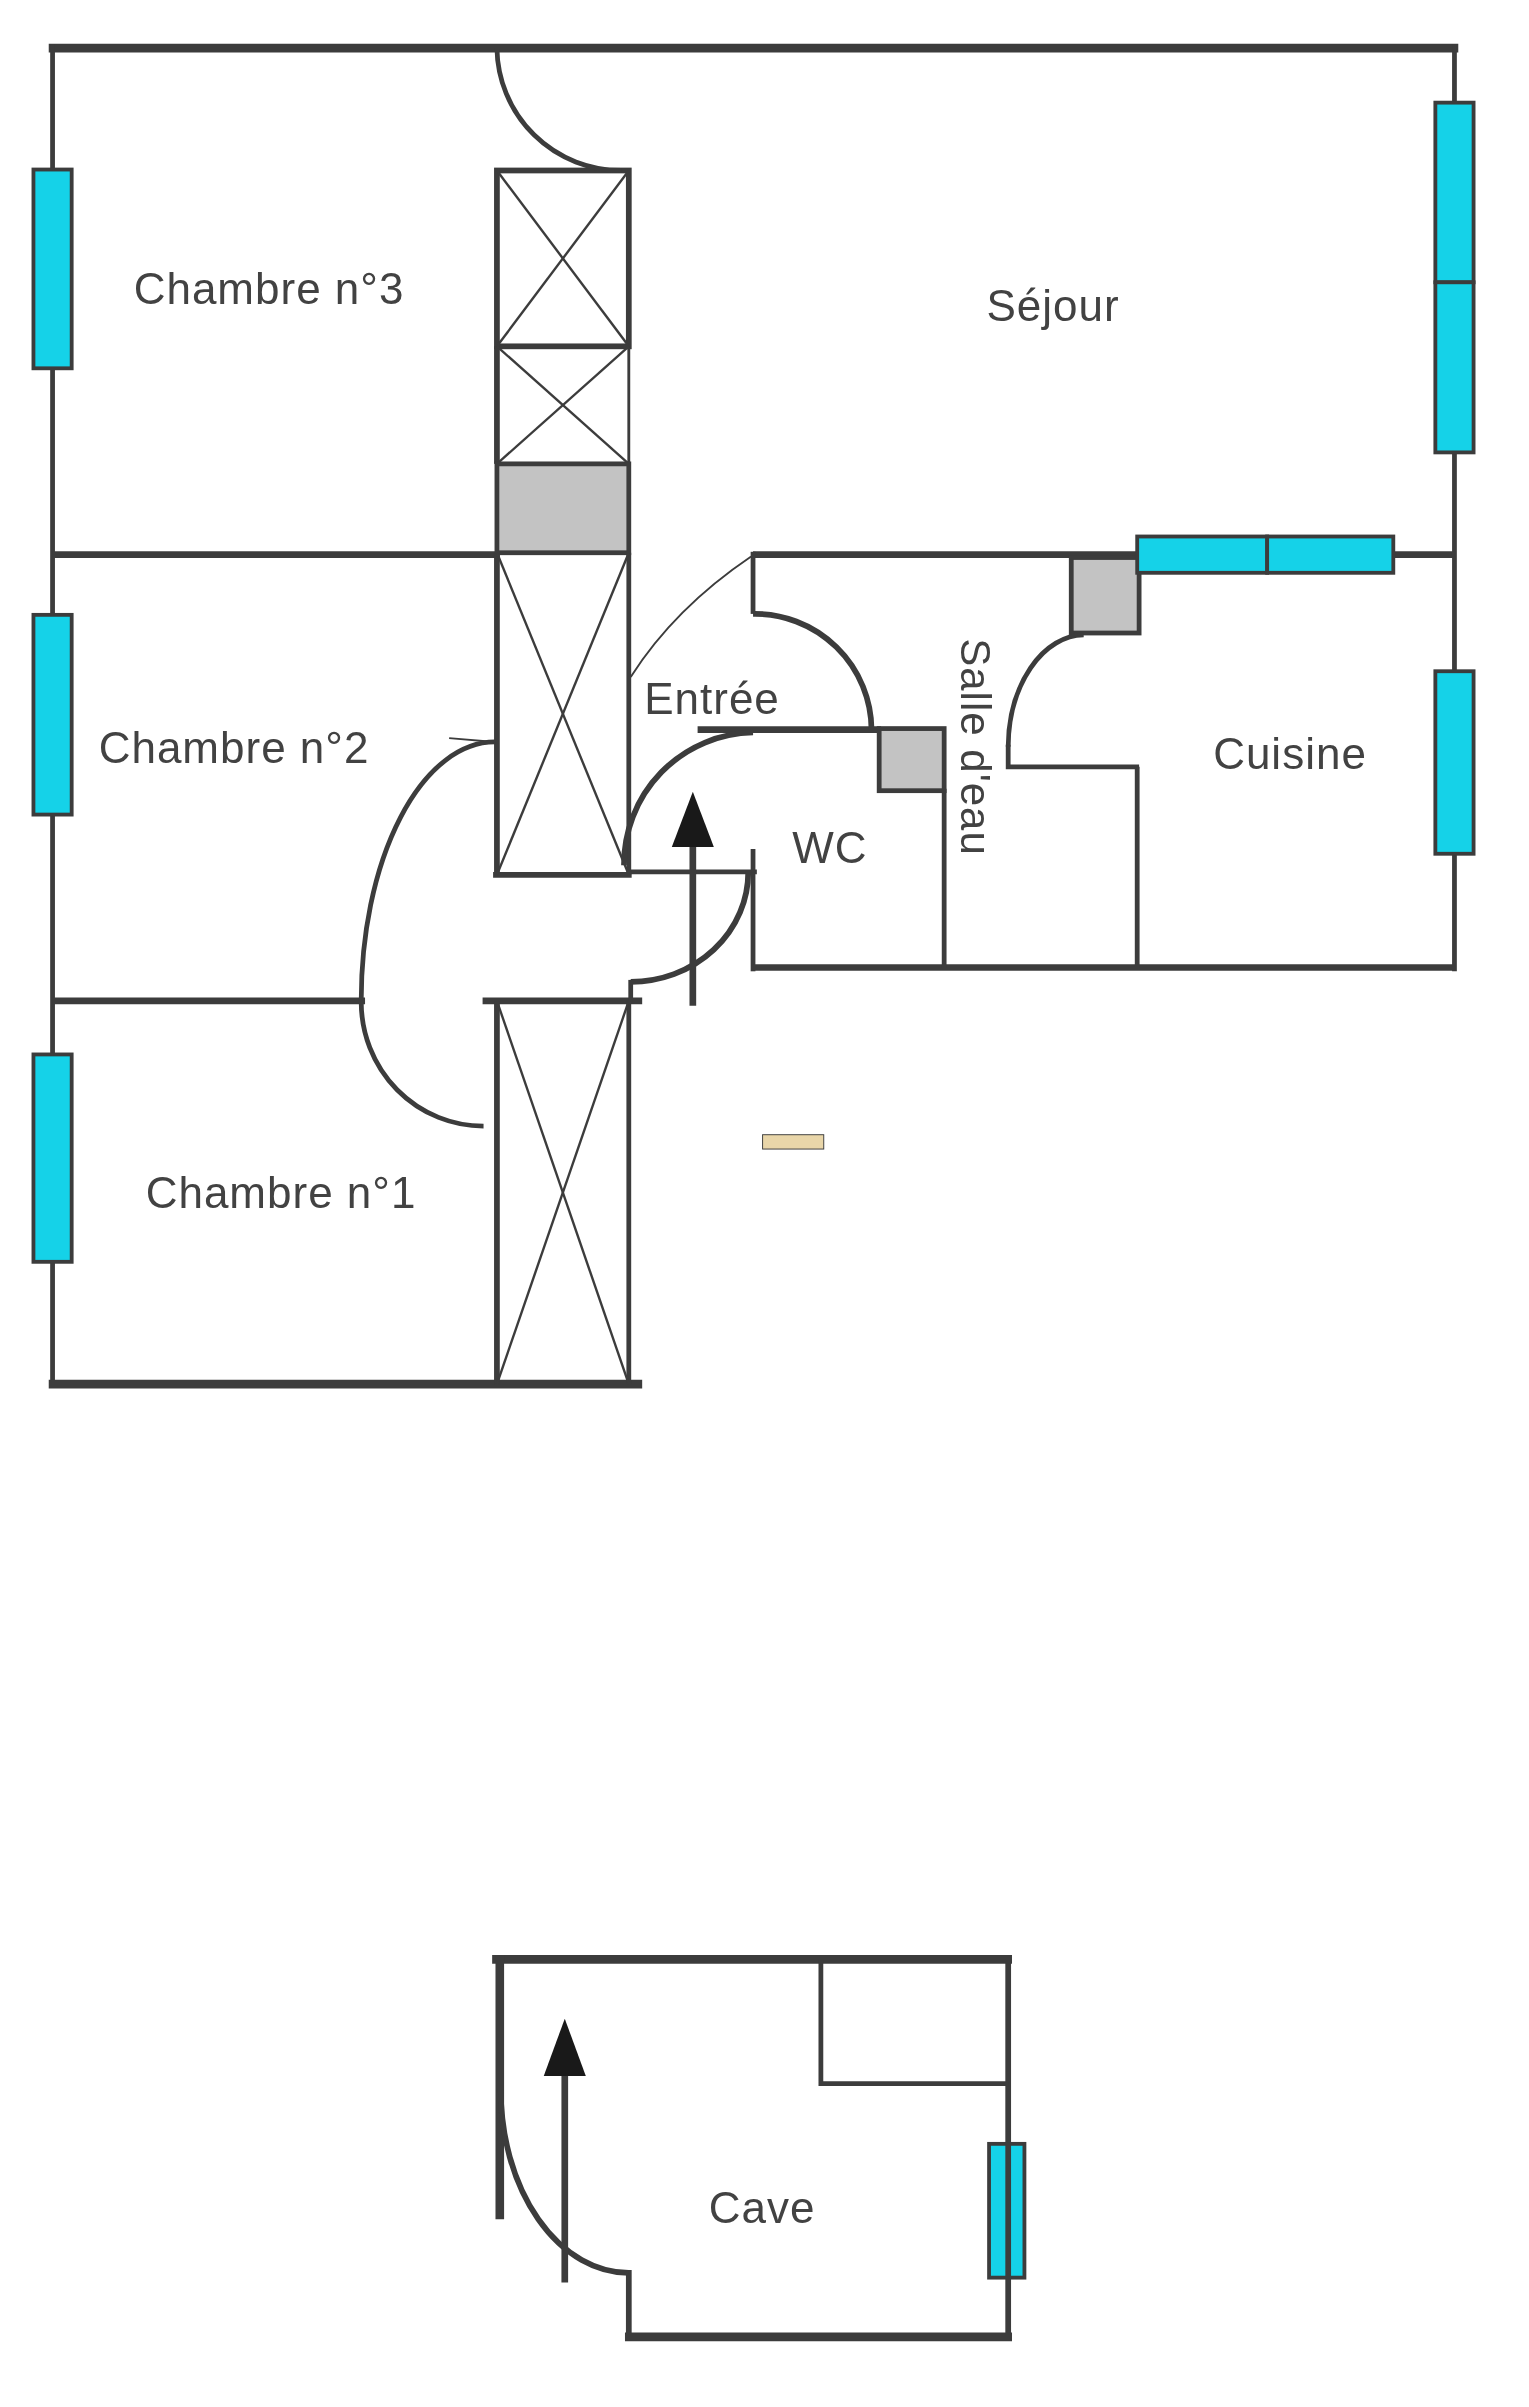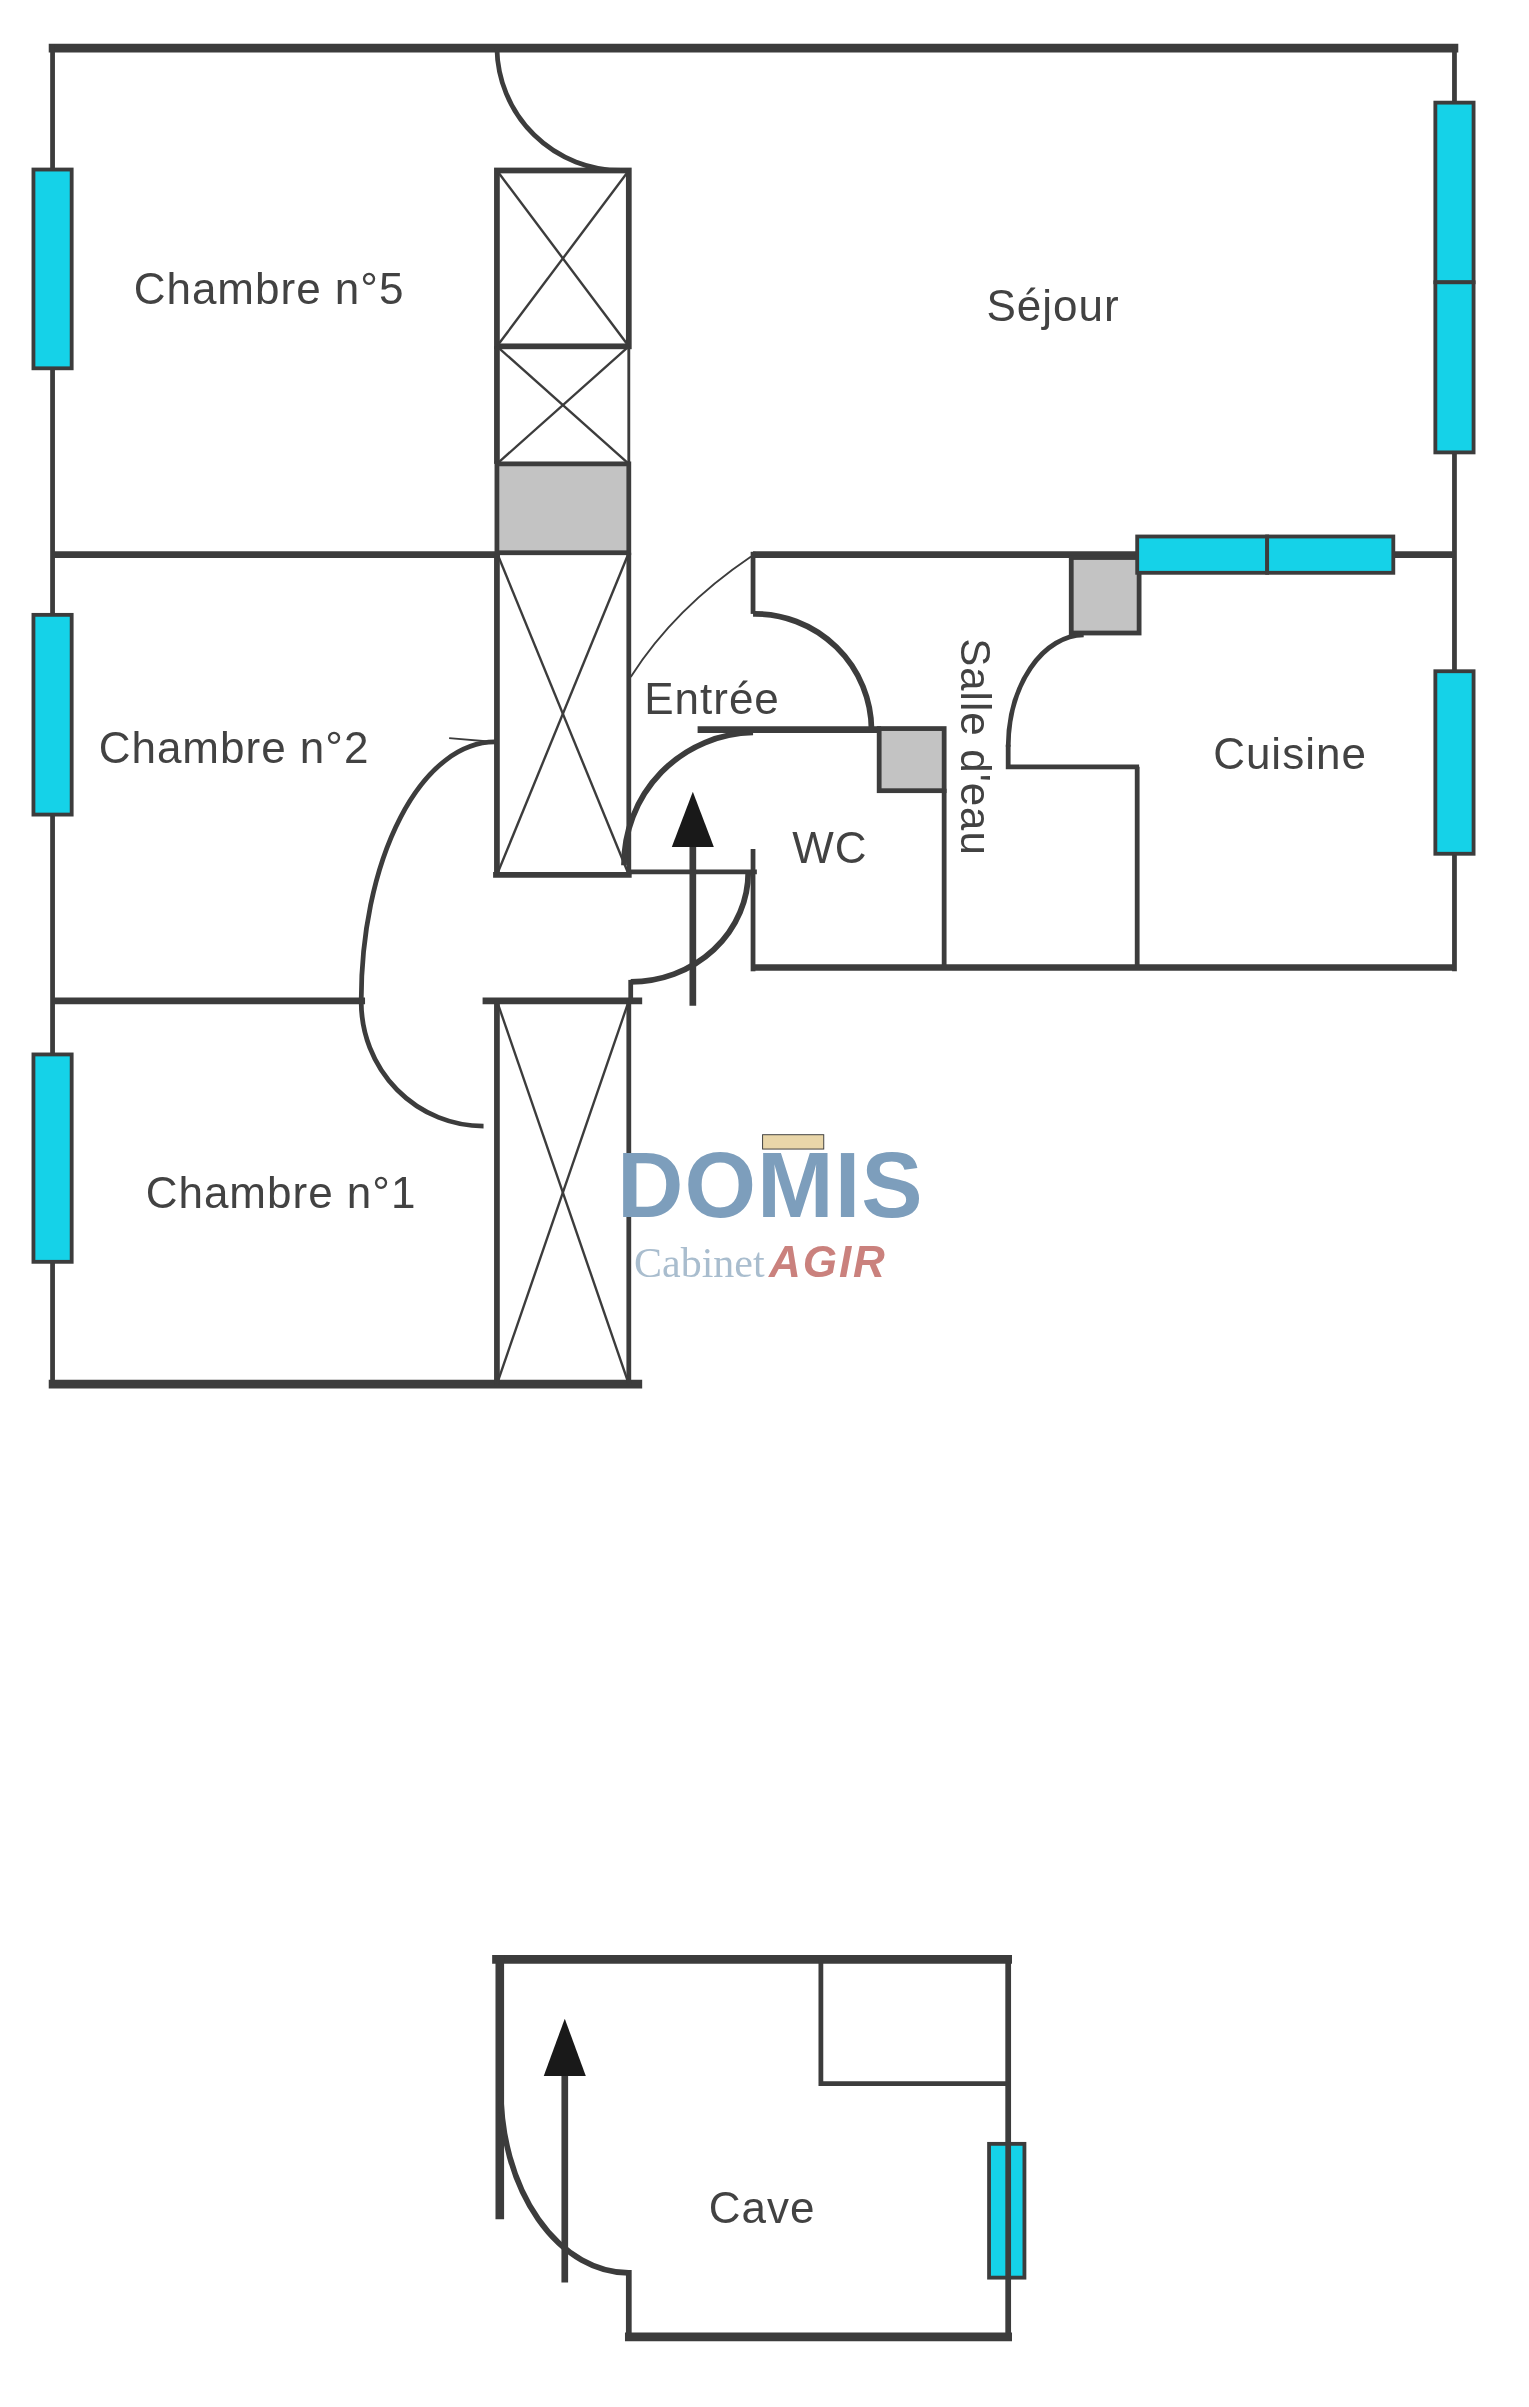--- a/index.html
+++ b/index.html
@@ -152,32 +152,25 @@
       <path d="M 859 2050 L 859 2180 L 1055 2180" stroke-width="5"></path>
       <line x1="658" y1="2375" x2="658" y2="2449" stroke-width="6"></line>
       <path class="arc arc-thick" d="M 524 2186 A 134 192 0 0 0 658 2378"></path>
     </g>
     <g>
       <line class="arrow-shaft" x1="591" y1="2388" x2="591" y2="2165"></line>
       <polygon class="arrow-head" points="591,2112 569,2172 613,2172"></polygon>
     </g>
   </svg>
 
-  <div class="rlabel" style="left:269px;top:289px;">Chambre n°5</div>
+  <div class="rlabel" style="left:269px;top:289px;">Chambre n°3</div>
   <div class="rlabel" style="left:1053px;top:306px;text-align:center;">Séjour</div>
   <div class="rlabel" style="left:234px;top:748px;text-align:right;">Chambre n°2</div>
   <div class="rlabel" style="left:712px;top:699px;">Entrée</div>
   <div class="rlabel vertical" style="left:975px;top:747px;">Salle d'eau</div>
   <div class="rlabel" style="left:830px;top:848px;">WC</div>
   <div class="rlabel" style="left:1290px;top:754px;">Cuisine</div>
   <div class="rlabel" style="left:281px;top:1193px;">Chambre n°1</div>
   <div class="rlabel" style="left:762px;top:2184px;margin-top:24px;">Cave</div>
 
-  <div class="logo">
-    <div class="logo-brand">DOMIS</div>
-    <div class="logo-sub">
-      <span class="logo-cabinet">Cabinet</span>
-      <span class="logo-agir">AGIR</span>
-    </div>
-  </div>
 
 </div>
 
 
 </body></html>

